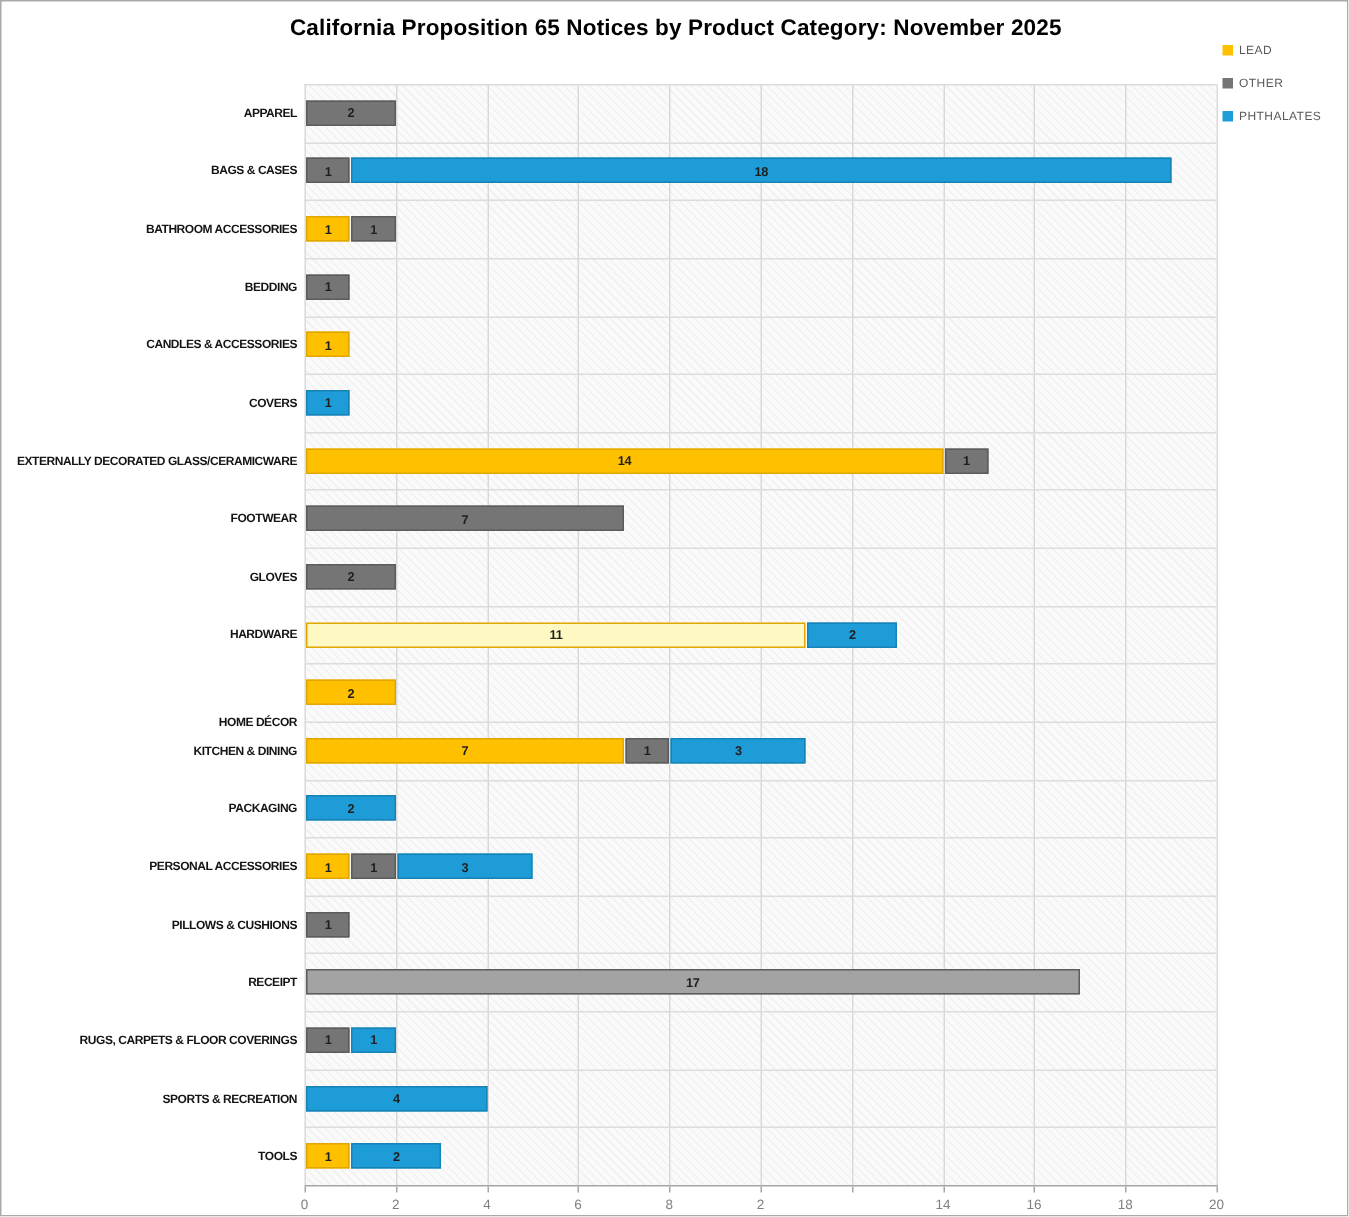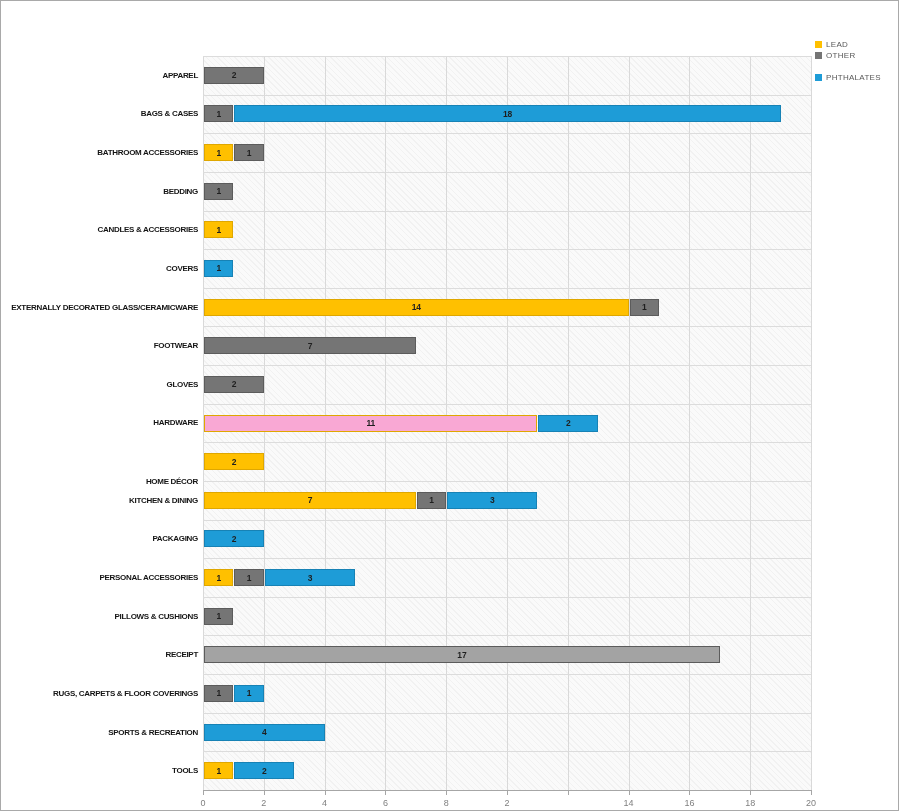--- a/index.html
+++ b/index.html
@@ -116,22 +116,23 @@
     font-size: 8px;
     color: #595959;
     letter-spacing: 0.3px;
     white-space: nowrap;
   }
 </style>
 </head>
 <body>
 
 <div class="frame">
+  <div class="title">California Proposition 65 Notices by Product Category: November 2025</div>
   <div class="legend" id="legend" style="left: 814px; top: 27px; width: 80px; height: 62px;">
-      <div class="legend-item" style="top: 11px; left: 0px;">
+      <div class="legend-item" style="top: 0px; left: 0px;">
         <div class="legend-swatch" style="background: rgb(255, 192, 0);"></div>
         <div class="legend-label">LEAD</div>
       </div>
       <div class="legend-item" style="top: 22px; left: 0px;">
         <div class="legend-swatch" style="background: rgb(117, 117, 117);"></div>
         <div class="legend-label">OTHER</div>
       </div>
       <div class="legend-item" style="top: 44px; left: 0px;">
         <div class="legend-swatch" style="background: rgb(30, 156, 215);"></div>
         <div class="legend-label">PHTHALATES</div>
@@ -231,21 +232,21 @@
       </div>
       <div class="cat-label" style="left: 6px; top: 325.421px; width: 191px; height: 38.6316px;">FOOTWEAR</div>
       <div class="bar-seg" style="left: 203px; top: 336.237px; width: 211.8px; height: 17px; background: rgb(117, 117, 117); border: 1px solid rgb(92, 92, 92);">
         <div class="bar-val">7</div>
       </div>
       <div class="cat-label" style="left: 6px; top: 364.053px; width: 191px; height: 38.6316px;">GLOVES</div>
       <div class="bar-seg" style="left: 203px; top: 374.868px; width: 59.8px; height: 17px; background: rgb(117, 117, 117); border: 1px solid rgb(92, 92, 92);">
         <div class="bar-val">2</div>
       </div>
       <div class="cat-label" style="left: 6px; top: 402.684px; width: 191px; height: 38.6316px;">HARDWARE</div>
-      <div class="bar-seg" style="left: 203px; top: 413.5px; width: 333.4px; height: 17px; background: #f9a8d4; border: 1px solid rgb(223, 167, 0);">
+      <div class="bar-seg" style="left: 203px; top: 413.5px; width: 333.4px; height: 17px; background: #fef9c3; border: 1px solid rgb(223, 167, 0);">
         <div class="bar-val">11</div>
       </div>
       <div class="bar-seg" style="left: 537.4px; top: 413.5px; width: 59.8px; height: 17px; background: rgb(30, 156, 215); border: 1px solid rgb(23, 130, 181);">
         <div class="bar-val">2</div>
       </div>
       <div class="cat-label" style="left: 6px; top: 461px; width: 191px; height: 38.6316px;">HOME DÉCOR</div>
       <div class="bar-seg" style="left: 203px; top: 452.132px; width: 59.8px; height: 17px; background: rgb(255, 192, 0); border: 1px solid rgb(223, 167, 0);">
         <div class="bar-val">2</div>
       </div>
       <div class="cat-label" style="left: 6px; top: 479.947px; width: 191px; height: 38.6316px;">KITCHEN &amp; DINING</div>

